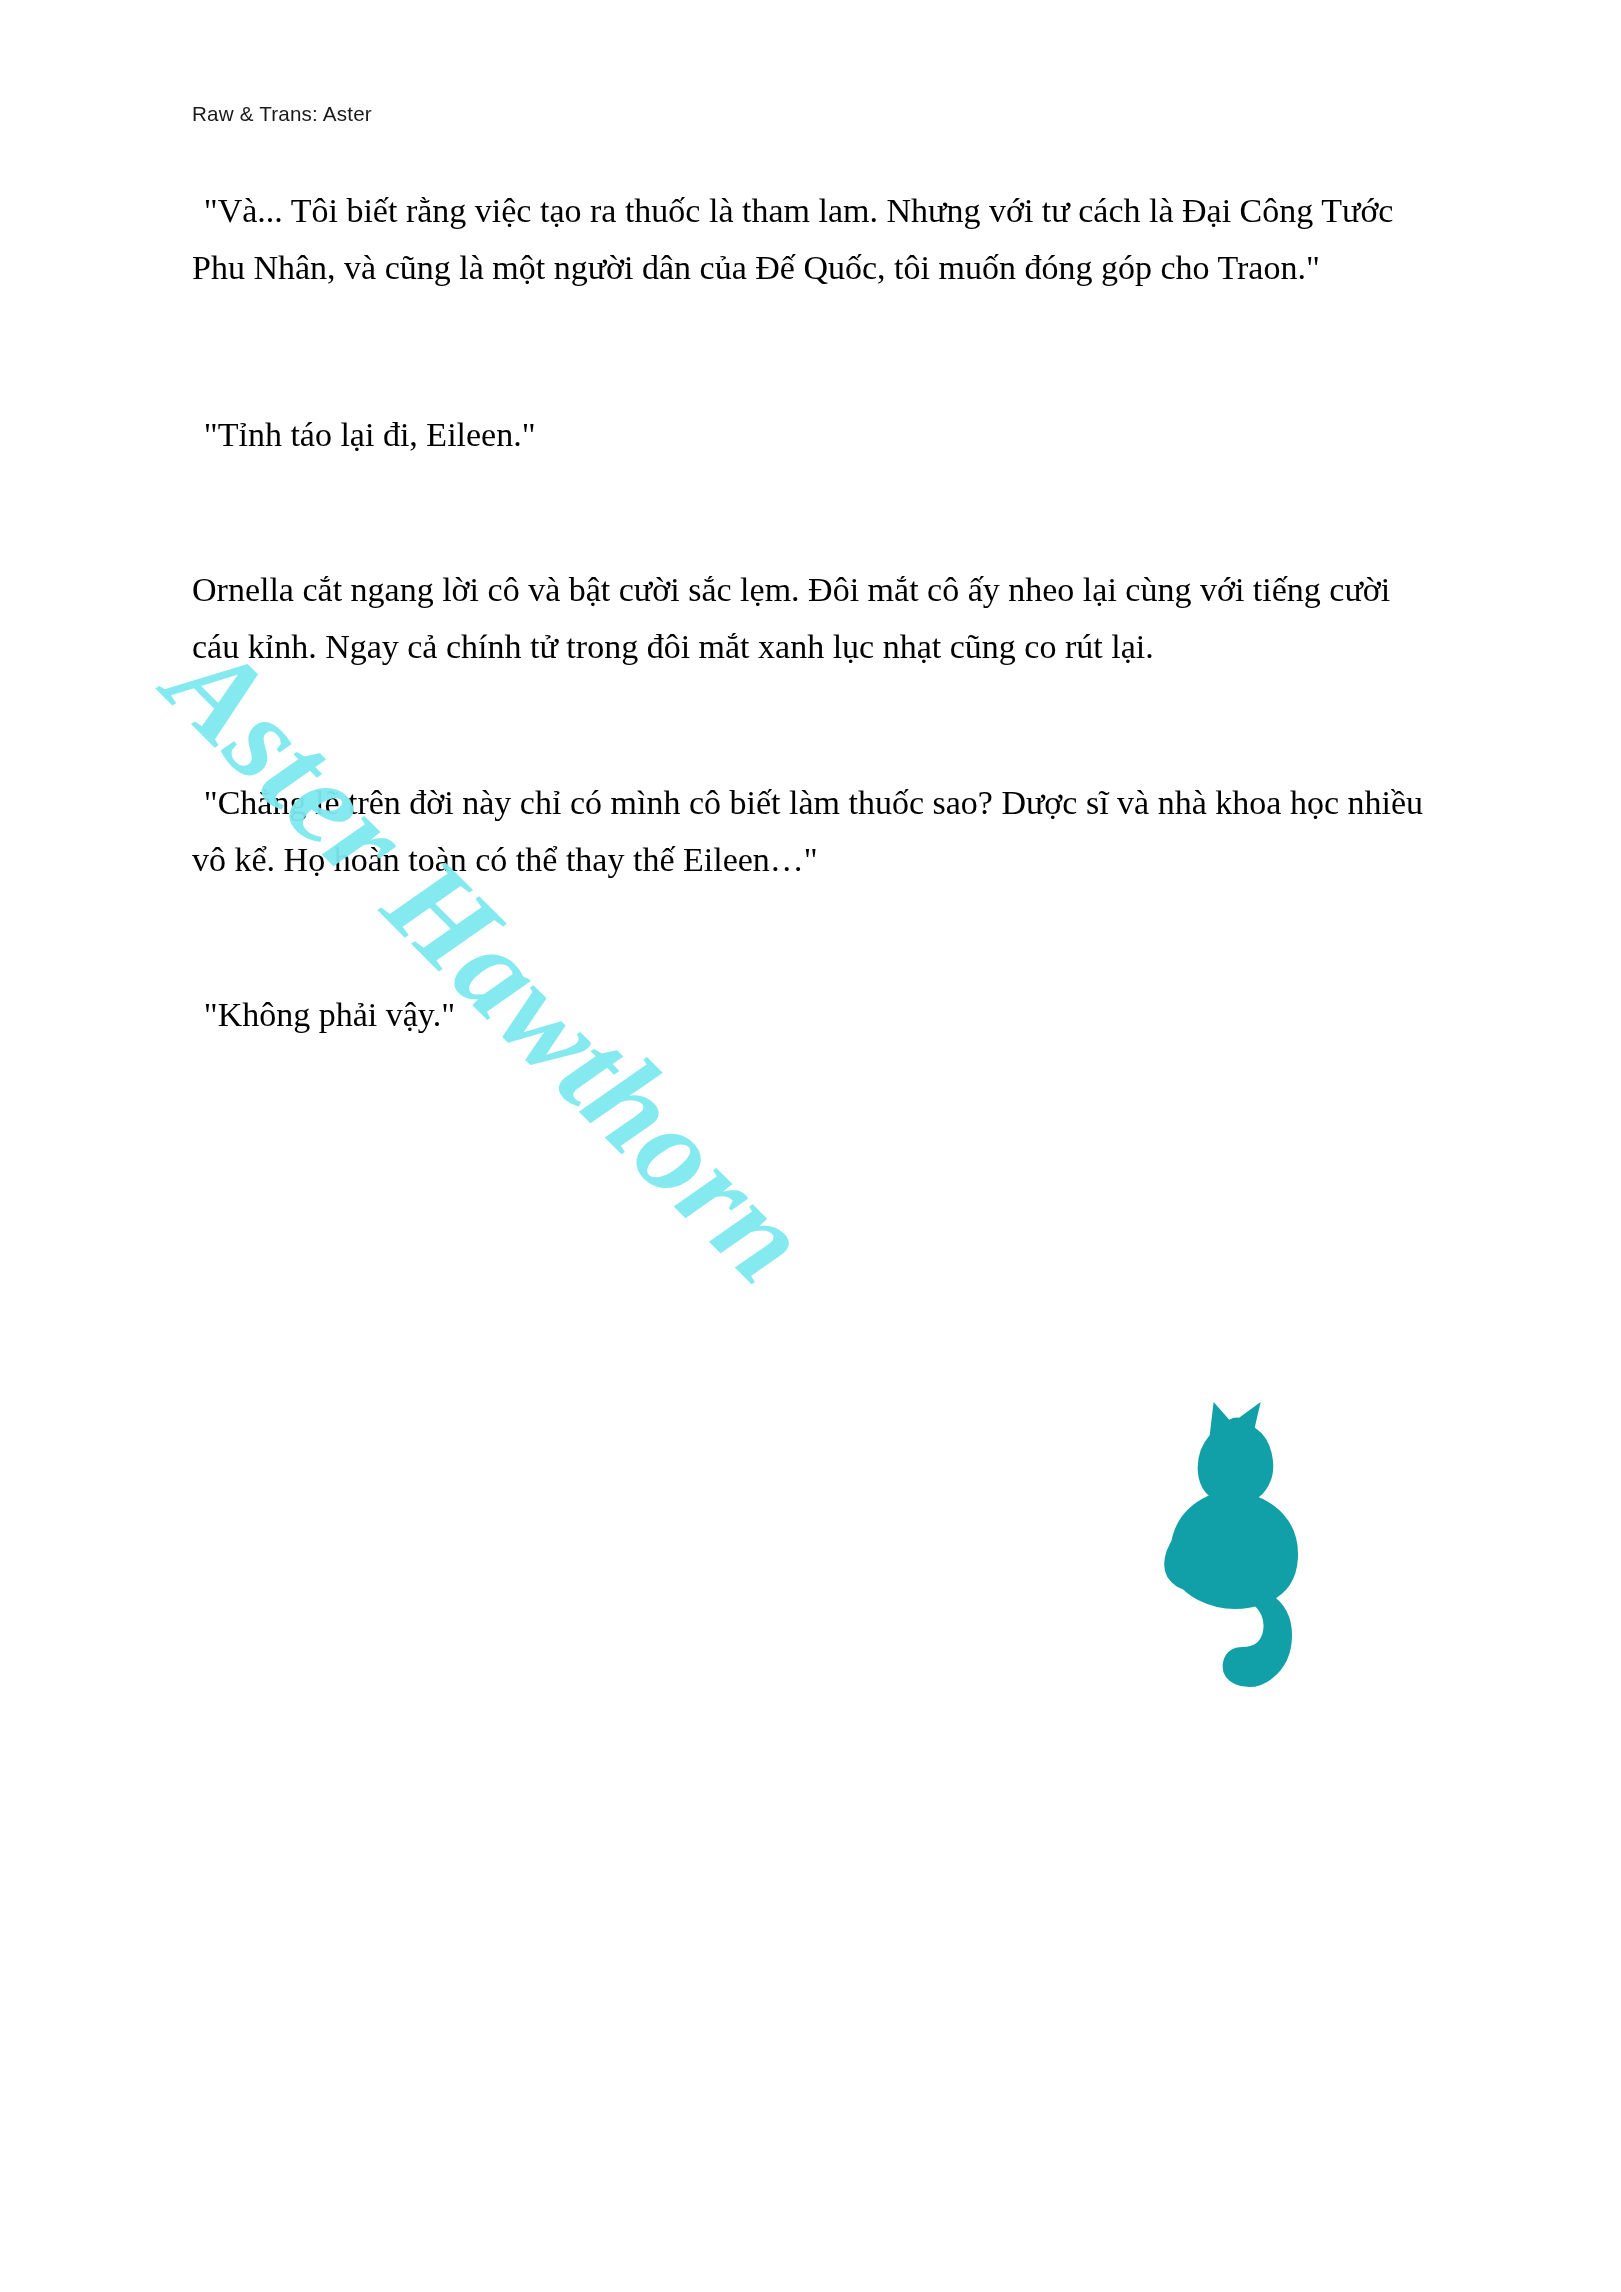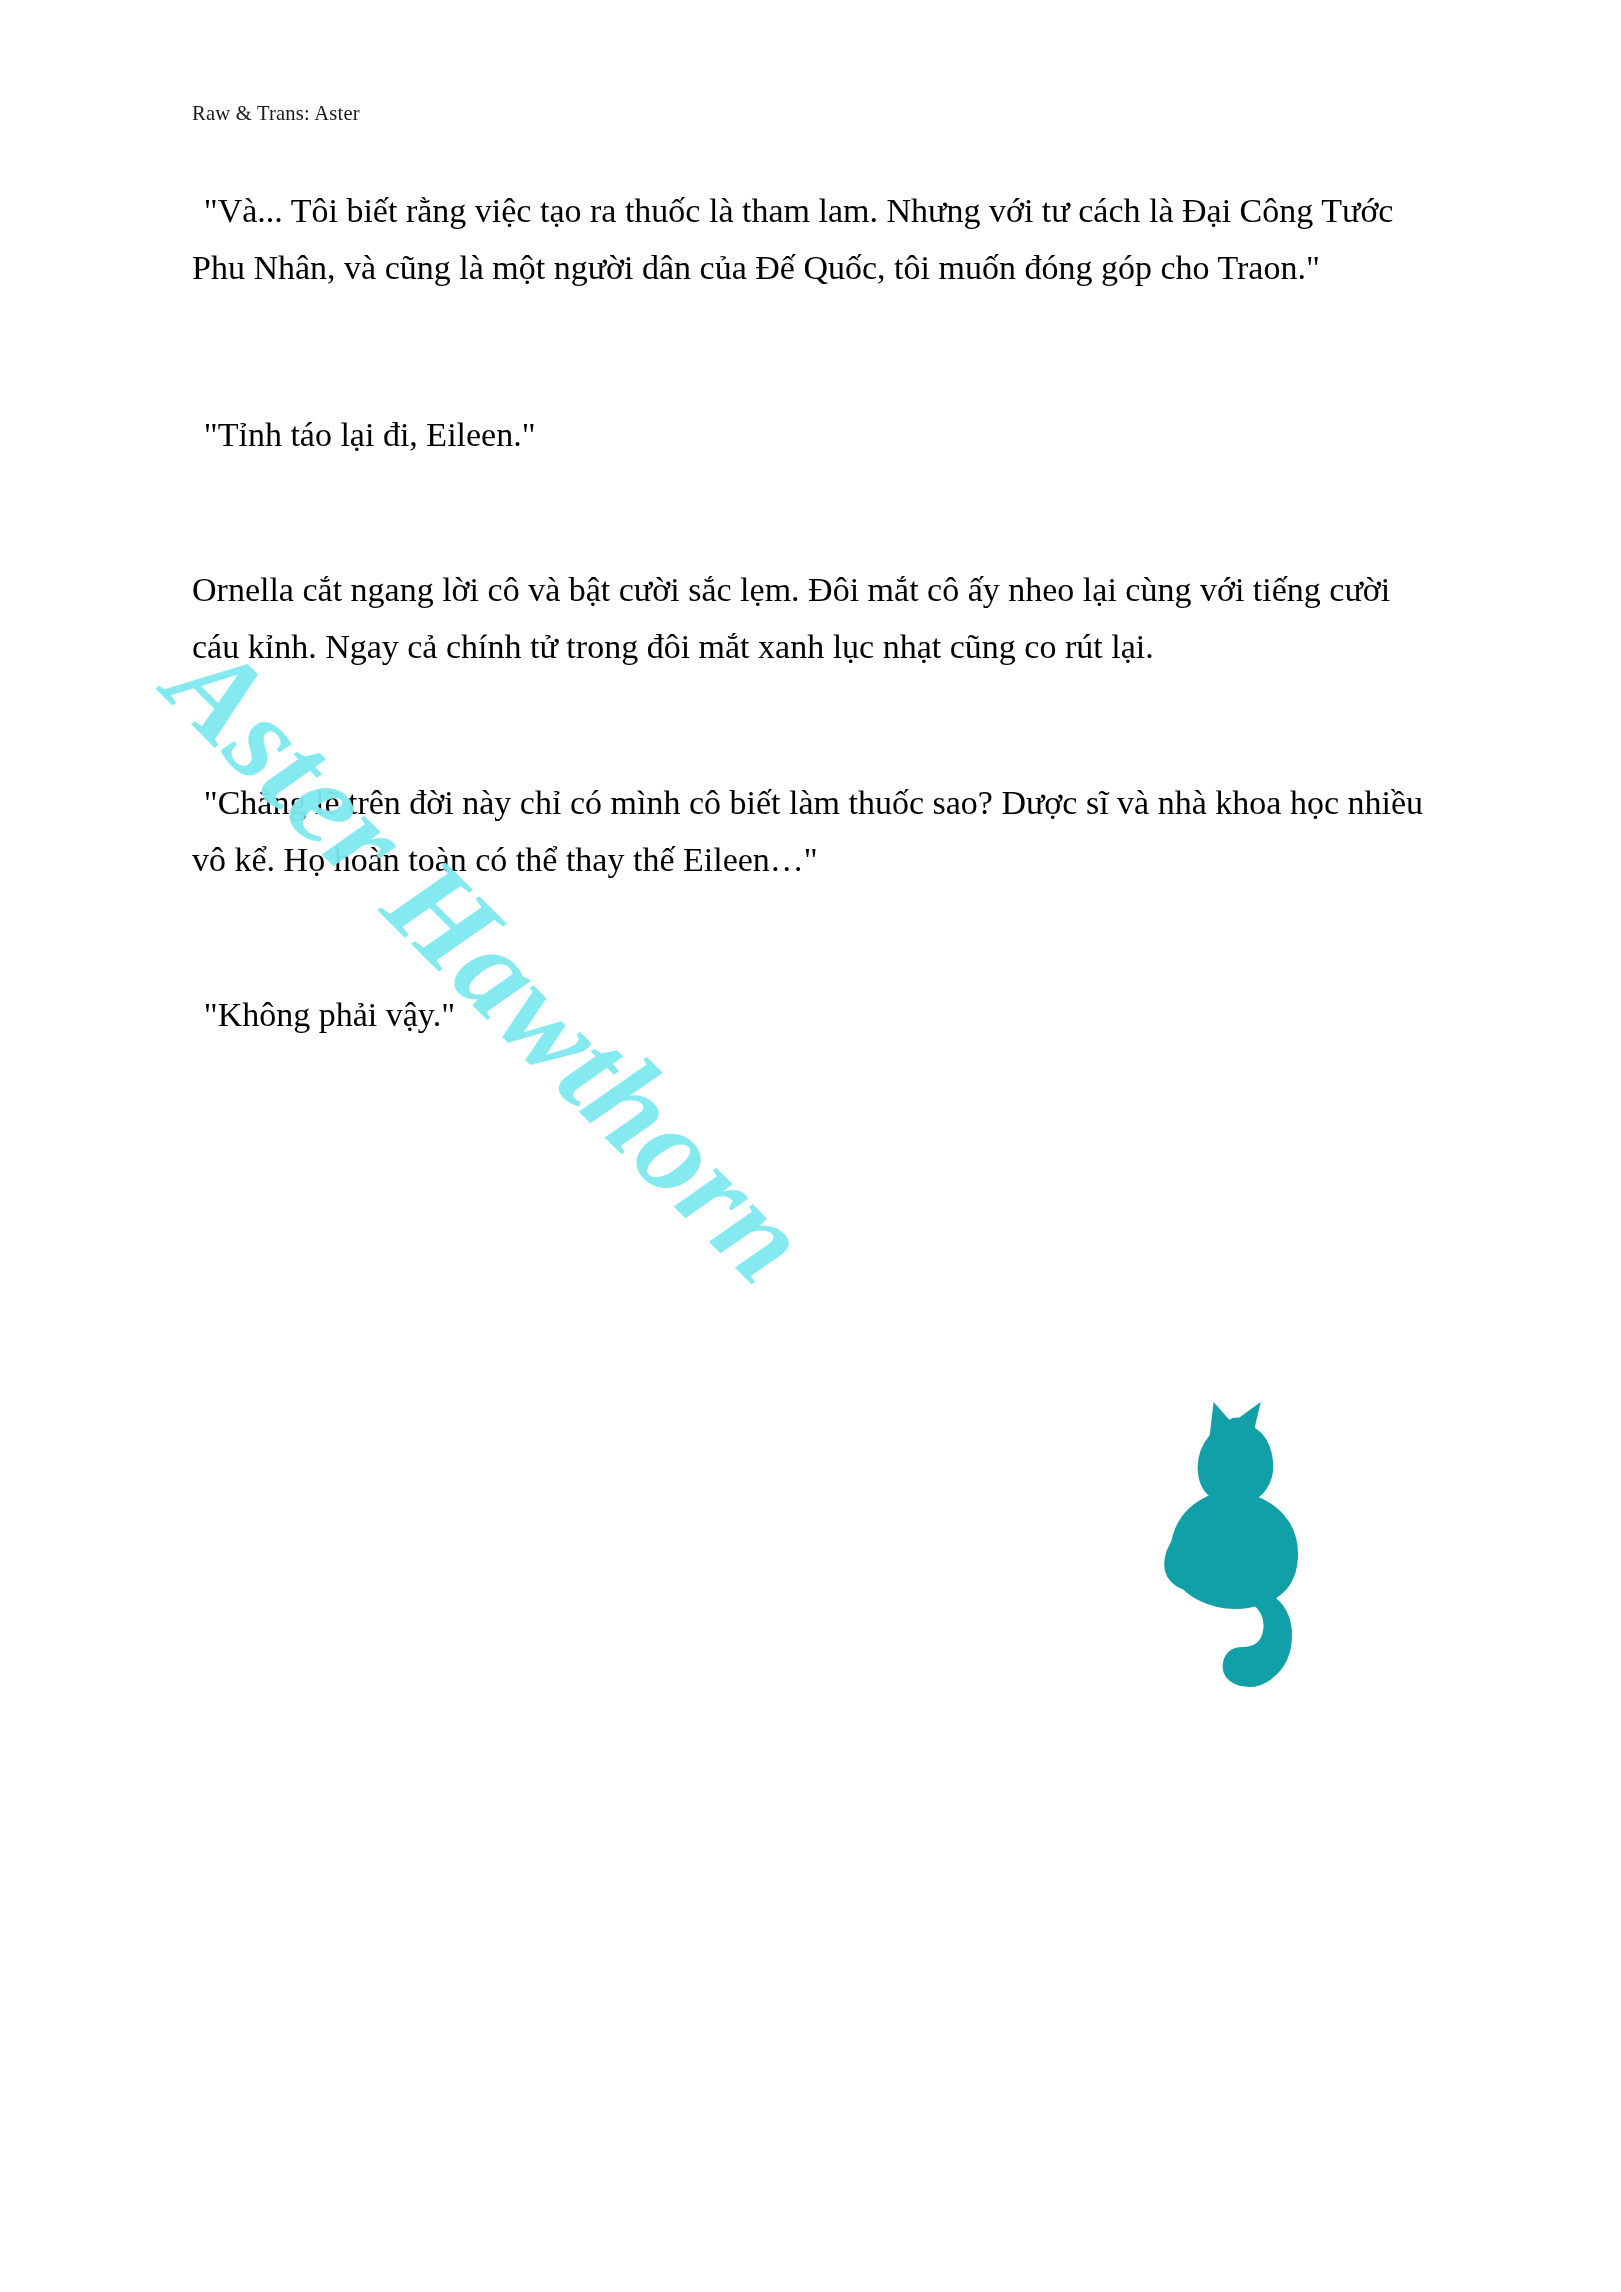--- a/index.html
+++ b/index.html
@@ -18,21 +18,21 @@
   .page {
     position: absolute;
     inset: 0;
     background: #ffffff;
   }
 
   .header-credit {
     position: absolute;
     left: 192px;
     top: 102px;
-    font-family: Liberation Serif, serif;
+    font-family: Liberation Sans, sans-serif;
     font-size: 20.6px;
     color: #1a1a1a;
     letter-spacing: 0.2px;
     white-space: nowrap;
   }
 
   .content {
     position: absolute;
     left: 192px;
     top: 182px;

